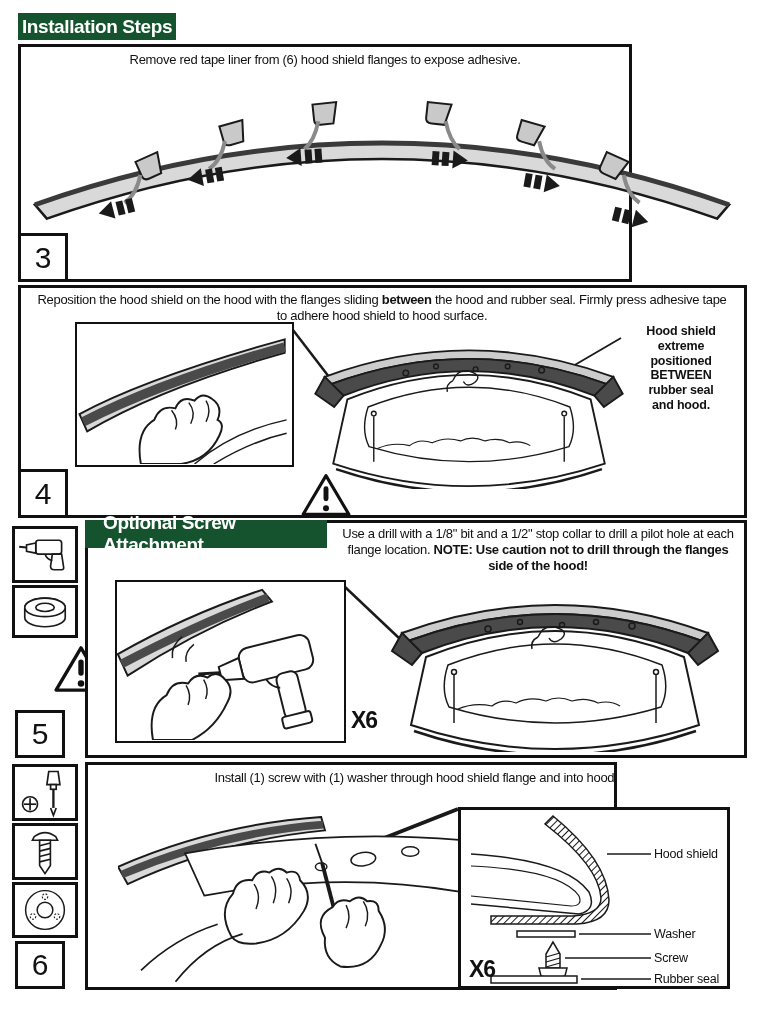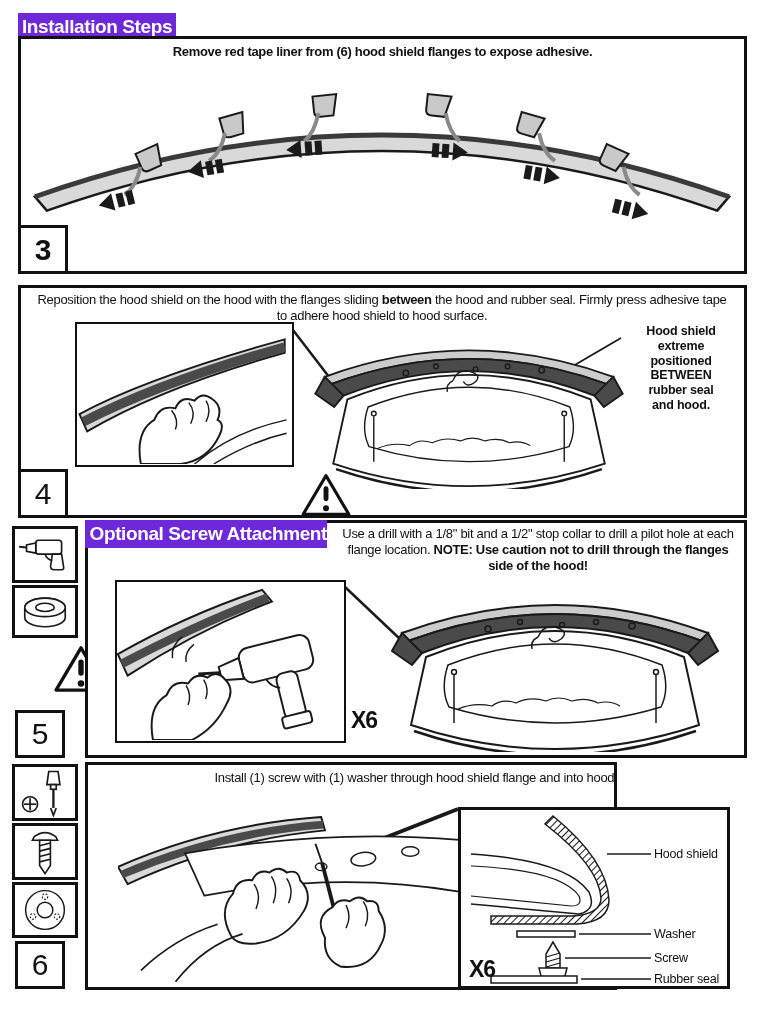--- a/index.html
+++ b/index.html
@@ -10,40 +10,40 @@
   .panel { position:absolute; border:3px solid #111; background:#fff; }
   .ibox { position:absolute; border:3px solid #111; background:#fff;
           display:flex; align-items:center; justify-content:center; }
   .inset { position:absolute; border:2.5px solid #111; background:#fff; overflow:hidden; }
   .numbox { position:absolute; left:-3px; bottom:-3px; width:50px; height:49px;
             border:3px solid #111; background:#fff; display:flex; align-items:center;
             justify-content:center; font-size:30px; }
   .numboxf { position:absolute; width:50px; height:48px; border:3px solid #111;
              background:#fff; display:flex; align-items:center; justify-content:center;
              font-size:30px; }
-  .blackbar { position:absolute; background:#6d28d9; color:#fff; font-weight:bold;
+  .blackbar { position:absolute; background:#14532d; color:#fff; font-weight:bold;
               display:flex; align-items:center; letter-spacing:-0.4px; }
   .caption { font-size:13px; letter-spacing:-0.3px; line-height:1.24; text-align:center; }
   .bold { font-weight:bold; }
   .callout { font-size:12.5px; letter-spacing:-0.2px; line-height:1.18; text-align:center; font-weight:bold;}
   .qty { font-weight:bold; font-size:23px; letter-spacing:-1px; }
   .note-text { font-size:12.8px; font-weight:bold; letter-spacing:-0.25px; line-height:1.28; }
   .lbl { position:absolute; font-size:12.5px; letter-spacing:-0.2px; white-space:nowrap; }
   svg { display:block; }
 </style>
 </head>
 <body>
 
 <div id="page">
 
   <div class="blackbar" style="left:18px; top:13px; width:158px; height:27px; justify-content:center; font-size:19px;">
     <span>Installation Steps</span>
   </div>
 
-  <div class="panel" style="left:18px; top:36px; width:729px; height:238px;font-weight:bold;">
+  <div class="panel" style="left:18px; top:44px; width:614px; height:238px;">
     <div class="caption abs" style="left:12px; right:12px; top:5px;">Remove red tape liner from (6) hood shield flanges to expose adhesive.</div>
 
     <svg class="abs" style="left:8px; top:30px;" width="706" height="170" viewBox="0 0 710 170">
       <path d="M 6,128 Q 355,4 704,128 L 692,142 Q 355,22 18,142 Z" fill="#d9d9d9" stroke="#1a1a1a" stroke-width="2.5"></path>
       <path d="M 6,128 Q 355,4 704,128" fill="none" stroke="#3a3a3a" stroke-width="5"></path>
 
       <g fill="#c9c9c9" stroke="#1a1a1a" stroke-width="2">
         <g transform="translate(118,80) rotate(-24)">
             <path d="M -12,0 L -12,16 Q -12,21 -6,21 L 7,21 L 12,0 Z"></path>
           </g>
@@ -200,21 +200,21 @@
   <svg class="abs" style="left:54px; top:645px;" width="54" height="48" viewBox="0 0 56 50">
     <path d="M 28,3 L 54,47 L 2,47 Z" fill="#fff" stroke="#111" stroke-width="3.5" stroke-linejoin="round"></path>
     <rect x="25.2" y="15" width="5.6" height="17" rx="2.8" fill="#111"></rect>
     <circle cx="28" cy="40" r="3.4" fill="#111"></circle>
   </svg>
   <div class="numboxf" style="left:15px; top:710px;">
     <span>5</span>
   </div>
 
   <div class="panel" style="left:85px; top:520px; width:662px; height:238px;">
-    <div class="blackbar" style="left:-3px; top:-3px; width:242px; height:28px; justify-content:flex-end; font-size:19px;">
+    <div class="blackbar" style="left:-3px; top:-3px; width:242px; height:28px; justify-content:flex-start; font-size:19px;padding-left:18px;">
       <span>Optional Screw Attachment</span>
     </div>
     <div class="caption abs" style="left:246px; top:3px; width:408px;">
       <span>Use a drill with a 1/8" bit and a 1/2" stop collar to drill a pilot hole at each flange location. </span><span class="bold">NOTE: Use caution not to drill through the flanges side of the hood!</span>
     </div>
 
     <svg class="abs" style="left:0; top:0; pointer-events:none;" width="656" height="232" viewBox="0 0 656 232">
       <line x1="257" y1="64" x2="312" y2="116" stroke="#1a1a1a" stroke-width="2.5"></line>
     </svg>
 

